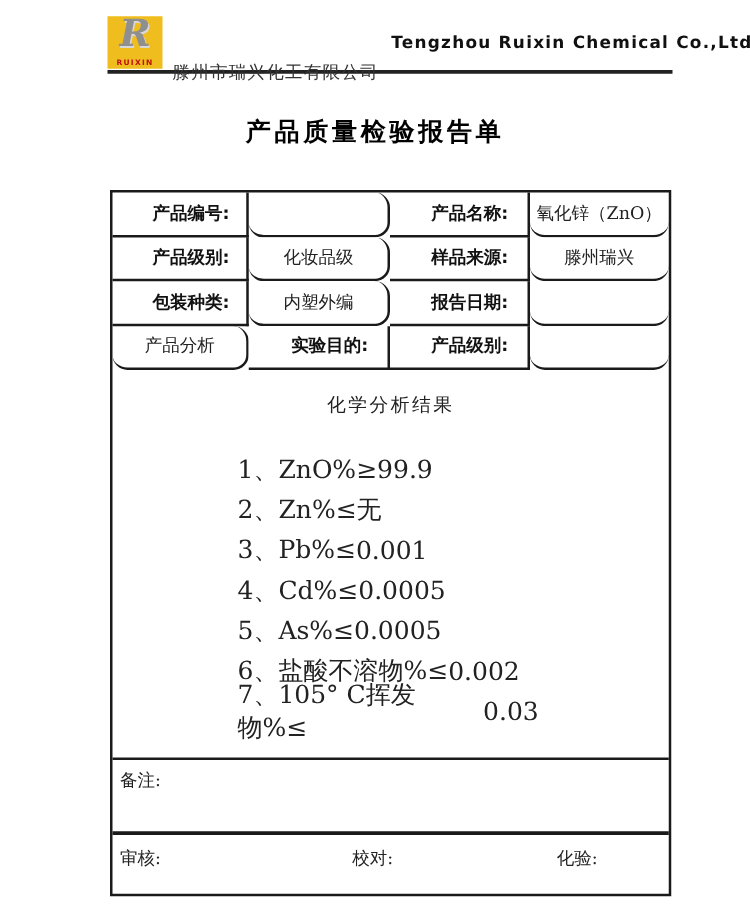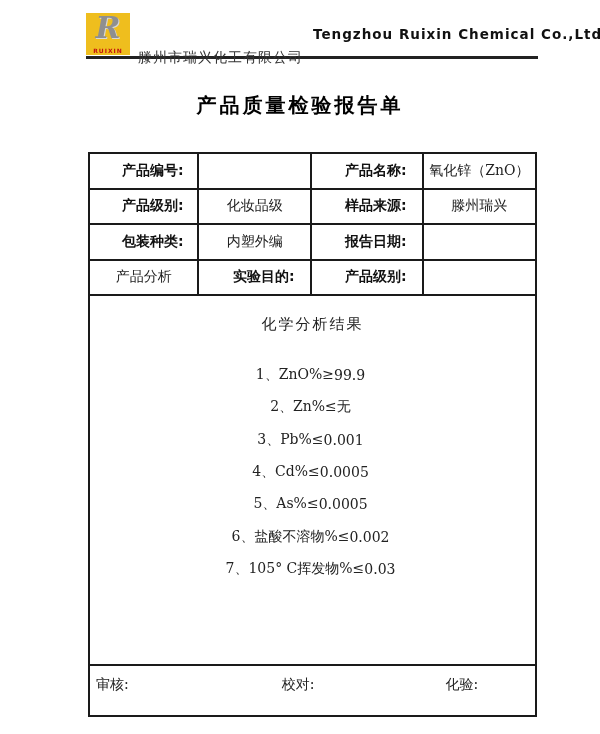--- a/index.html
+++ b/index.html
@@ -50,35 +50,35 @@
     display:grid;grid-template-columns:24.6% 25.3% 25.1% 25%;
     grid-auto-rows:35.5px;
   }
   .cell{
     border-right:2px solid #1a1a1a;border-bottom:2px solid #1a1a1a;
     display:flex;align-items:center;justify-content:center;
     font-size:14px;box-sizing:border-box;overflow:hidden;white-space:nowrap;
   }
   .cell:nth-child(4n){border-right:none;}
   .lab{font-weight:bold;font-family:"DejaVu Sans","Liberation Sans",sans-serif;padding-left:18px;}
-  .val{font-family:"DejaVu Serif","Liberation Serif",serif;font-weight:normal;color:#222;}
+  .val{font-family:"DejaVu Serif","Liberation Serif",serif;font-weight:normal;color:#222;border-radius:12px;}
   
   .analysis{
-    height:370px;border-bottom:2px solid #1a1a1a;box-sizing:border-box;
+    height:312px;border-bottom:2px solid #1a1a1a;box-sizing:border-box;
     font-family:"DejaVu Serif","Liberation Serif",serif;
   }
   .analysis-title{
     padding-top:17px;text-align:center;font-size:15px;color:#222;
     letter-spacing:2px;height:22px;line-height:22px;
   }
   .analysis-list{margin-top:24px;}
   .a-row{
     height:32.3px;display:flex;align-items:center;
-    justify-content:center;padding:0 104px 0 100px;
-    font-size:14px;color:#222;
+    justify-content:flex-start;padding:0 104px 0 100px;
+    font-size:20px;color:#222;
   }
   .a-row .a-val{text-align:right;}
   
   .remarks{
     height:60px;border-bottom:3px solid #1a1a1a;box-sizing:border-box;
     font-family:"DejaVu Serif","Liberation Serif",serif;font-size:14px;color:#222;
     padding:8px 0 0 6px;
   }
   .sig-row{
     height:69px;box-sizing:border-box;display:flex;align-items:flex-start;
@@ -156,20 +156,23 @@
           <span class="a-lab">6、盐酸不溶物%≤</span>
           <span class="a-val">0.002</span>
         </div>
         <div class="a-row">
           <span class="a-lab">7、105° C挥发物%≤</span>
           <span class="a-val">0.03</span>
         </div>
       </div>
     </div>
 
+    <div class="remarks">
+      <span>备注:</span>
+    </div>
 
     <div class="sig-row">
       <span class="sig-review">审核:</span>
       <span class="sig-proofread">校对:</span>
       <span class="sig-test">化验:</span>
     </div>
 
   </div>
 </div>
 

